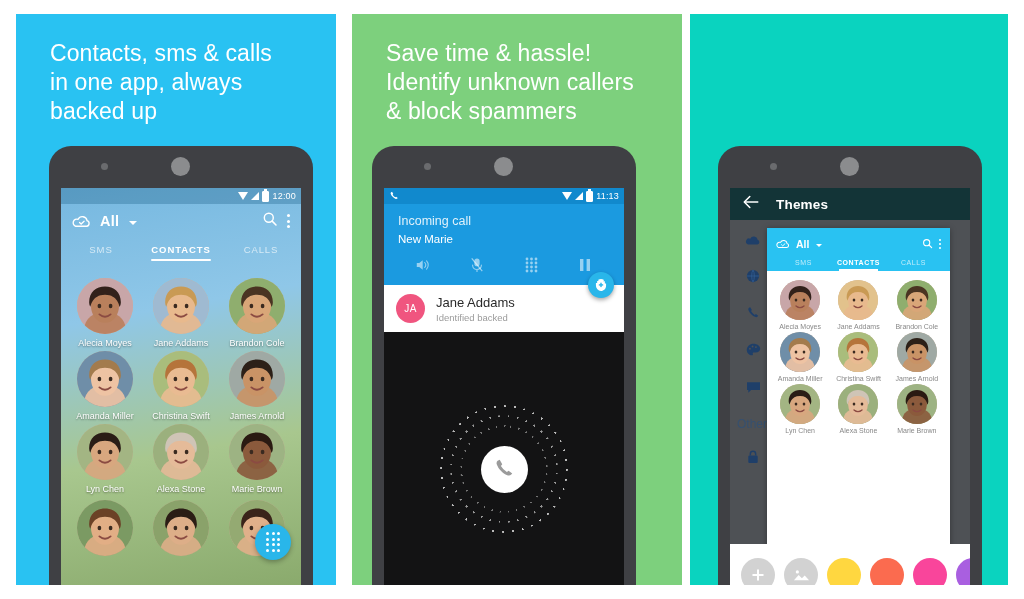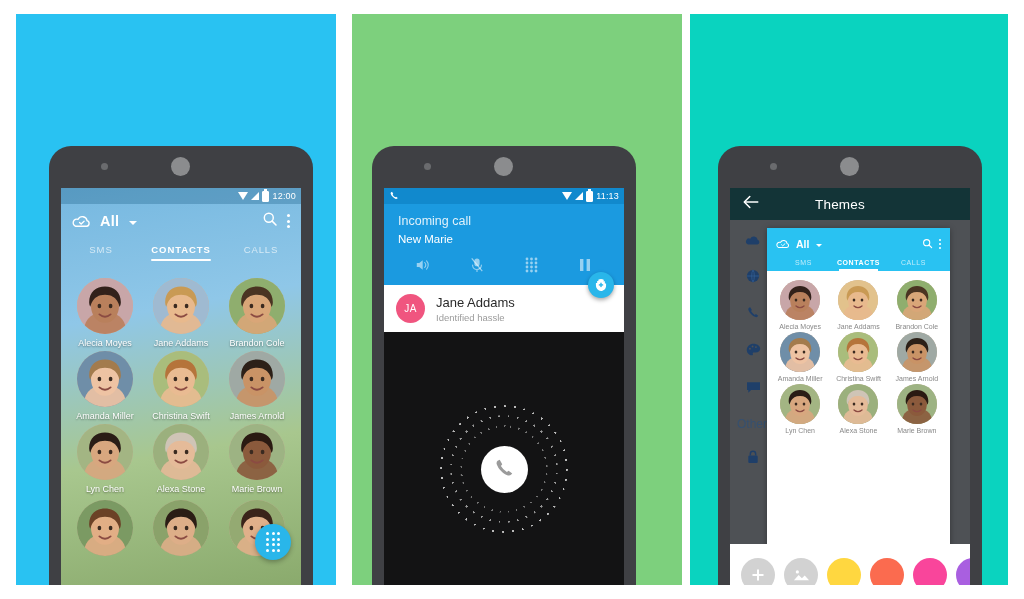--- a/index.html
+++ b/index.html
@@ -78,21 +78,21 @@
   .ident-sub{font-size:9.5px;color:#9b9b9b;margin-top:2px;}
   .card-fab{position:absolute;right:10px;top:-13px;width:26px;height:26px;border-radius:50%;background:#29b6ea;display:flex;align-items:center;justify-content:center;box-shadow:0 2px 4px rgba(0,0,0,.35);}
   .answer-zone{position:relative;flex:1;background:#131314;display:flex;align-items:center;justify-content:center;}
   .ring{position:absolute;border-radius:50%;left:50%;top:50%;transform:translate(-50%,-50%);}
   .answer-btn{position:relative;width:47px;height:47px;border-radius:50%;background:#fff;display:flex;align-items:center;justify-content:center;z-index:3;}
 
   
   #screen3{background:#4e5155;}
   #screen3 .statusbar{background:#122c2e;color:#9aa6a6;}
   .themes-bar{background:#133437;height:32px;display:flex;align-items:center;gap:16px;padding:0 13px;color:#fff;}
-  .themes-title{font-size:13.5px;font-weight:400;letter-spacing:.2px;margin-left:39px;}
+  .themes-title{font-size:13.5px;font-weight:700;letter-spacing:.2px;}
   .themes-body{position:relative;flex:1;background:#4e5155;overflow:hidden;}
   .side-list{position:absolute;left:0;top:0;bottom:0;width:46px;padding-top:12px;display:flex;flex-direction:column;gap:19px;align-items:center;color:#1d3f6b;}
   .side-list .sl-icon{opacity:.95;}
   .side-other{font-size:12px;color:#36506f;align-self:flex-start;margin-left:7px;}
   .preview{position:absolute;left:37px;top:8px;width:183px;bottom:-10px;background:#fff;box-shadow:0 1px 6px rgba(0,0,0,.35);overflow:hidden;}
   .pv-appbar{background:#29c2f2;padding:7px 9px 0;color:#fff;}
   .pv-row1{display:flex;align-items:center;gap:6px;}
   .pv-all{font-size:10.5px;font-weight:700;}
   .pv-tabs{display:flex;margin-top:6px;}
   .pv-tab{flex:1;text-align:center;font-size:7px;letter-spacing:.6px;color:rgba(255,255,255,.7);padding-bottom:5px;position:relative;}
@@ -103,20 +103,23 @@
   .pv-name{margin-top:3px;font-size:7px;color:#888;white-space:nowrap;}
   .swatch-bar{position:absolute;left:0;right:0;bottom:0;height:62px;background:#fff;display:flex;align-items:center;gap:9px;padding:0 11px;overflow:hidden;}
   .swatch{width:34px;height:34px;border-radius:50%;flex:none;display:flex;align-items:center;justify-content:center;}
 </style>
 </head>
 <body>
 
 <div class="stage">
 
   <div class="panel" id="panel-1">
+    <div class="headline">Contacts, sms &amp; calls
+in one app, always
+backed up</div>
 
     <div class="phone" style="left:33px;top:132px;width:264px;height:460px;">
       <div class="phone-top">
         <div class="sensor" style="left:52px;"></div>
         <div class="speaker" style="left:122px;"></div>
       </div>
       <div class="screen" id="screen1" style="left:12px;top:42px;width:240px;height:418px;display:flex;flex-direction:column;">
 
         <div class="statusbar">
           <span class="ic-wifi"></span>
@@ -314,20 +317,23 @@
               <i></i>
               <i></i>
               <i></i>
             </span>
         </div>
       </div>
     </div>
   </div>
 
   <div class="panel" id="panel-2">
+    <div class="headline">Save time &amp; hassle!
+Identify unknown callers
+&amp; block spammers</div>
 
     <div class="phone" style="left:20px;top:132px;width:264px;height:460px;">
       <div class="phone-top">
         <div class="sensor" style="left:52px;"></div>
         <div class="speaker" style="left:122px;"></div>
       </div>
       <div class="screen" id="screen2" style="left:12px;top:42px;width:240px;height:418px;display:flex;flex-direction:column;">
 
         <div class="call-top">
           <div class="statusbar">
@@ -381,21 +387,21 @@
                   <rect x="7.6" y="1" width="3.4" height="12" fill="currentColor"></rect>
                 </svg>
             </span>
           </div>
         </div>
 
         <div class="ident-card">
           <div class="ident-av">JA</div>
           <div>
             <div class="ident-name">Jane Addams</div>
-            <div class="ident-sub">Identified hassle</div>
+            <div class="ident-sub">Identified backed</div>
           </div>
           <div class="card-fab">
             <svg width="14" height="14" viewBox="0 0 16 16">
                 <path d="M8 1.2c2.3 0 3.4 1.3 3.4 1.3l-.9 1.3h1.9v2.4h1.4v2.6c0 3.4-2.6 6-5.8 6S2.2 11.8 2.2 8.4V5.8h1.4V3.4h1.9L4.6 2.5S5.7 1.2 8 1.2z" fill="#fff"></path>
                 <rect x="7.2" y="5.4" width="1.6" height="5" fill="#29b6ea"></rect>
                 <rect x="5.5" y="7.1" width="5" height="1.6" fill="#29b6ea"></rect>
               </svg>
           </div>
         </div>
 

